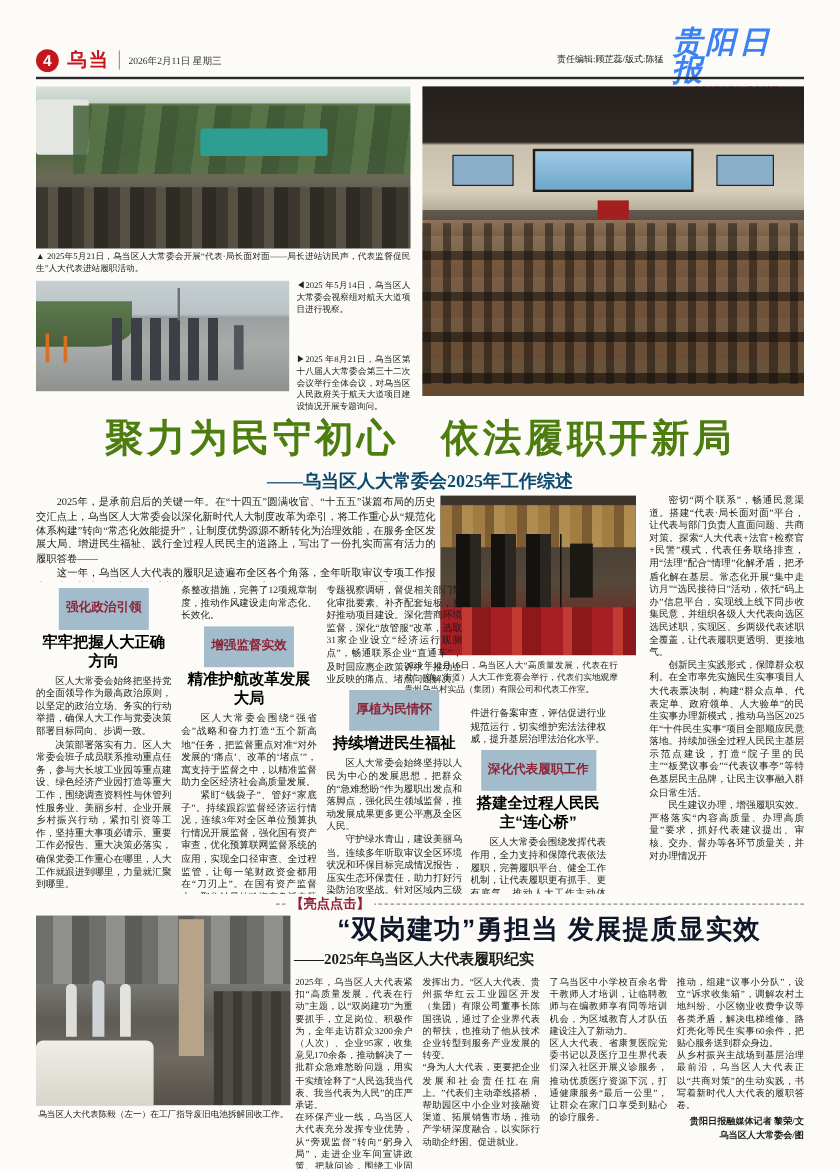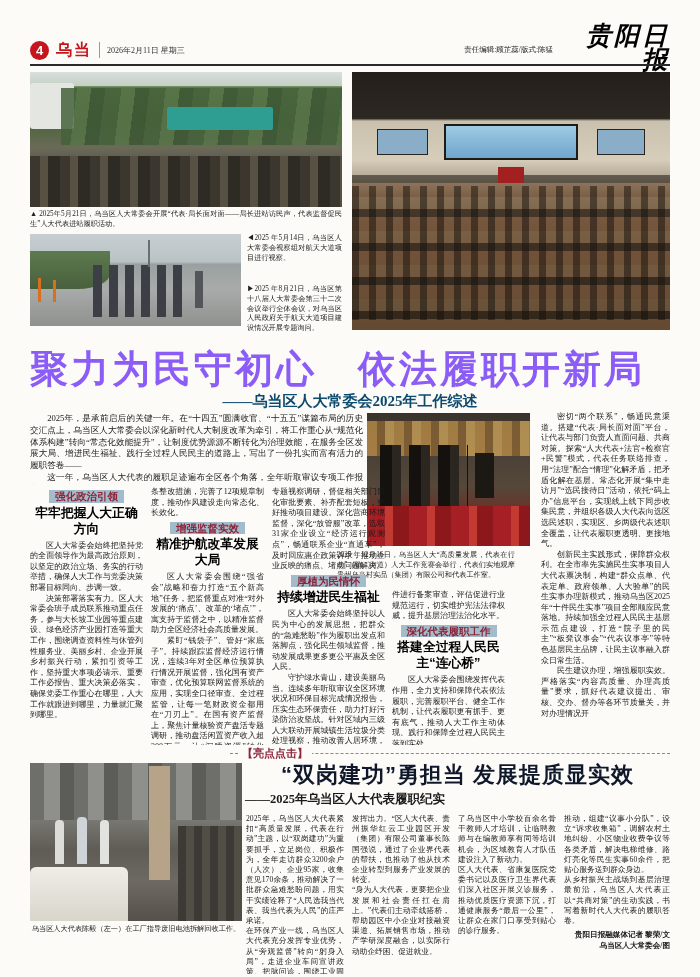--- a/index.html
+++ b/index.html
@@ -9,40 +9,40 @@
           font-family:"Liberation Serif", serif; color:#1a1a1a; }
   .abs { position:absolute; }
   
   .hdr-num { width:19px; height:19px; border-radius:50%; background:#c5161d; color:#fff;
              font-family:"Liberation Sans",sans-serif; font-weight:bold; font-size:13px;
              display:flex; align-items:center; justify-content:center; }
   .hdr-sec { color:#c5161d; font-family:"Liberation Sans",sans-serif; font-weight:bold; font-size:16px; letter-spacing:2px; }
   .hdr-date { font-size:8px; color:#333; }
   .hdr-editors { font-size:7.5px; color:#222; }
   .vline { width:1px; height:16px; background:#999; }
-  .masthead { color:#000000; font-family:"Liberation Serif",serif; font-weight:900;
-              font-style:italic; font-size:25px; letter-spacing:3px; line-height:24px;text-align:right; }
+  .masthead { color:#3b82f6; font-family:"Liberation Serif",serif; font-weight:900;
+              font-style:italic; font-size:25px; letter-spacing:3px; line-height:24px; }
   .masthead-sub { color:#c5161d; font-size:5px; letter-spacing:2.5px; text-align:center; }
   .toprule { height:2px; background:#2a2a2a; }
   
   .photo { overflow:hidden; position:absolute; }
   .photo > div { position:absolute; }
   
   .caption { font-size:7.2px; line-height:9.8px; color:#222; text-align:justify; }
   .col { position:absolute; text-align:justify; overflow:hidden; }
   .bodytxt { font-size:8px; line-height:10.6px; }
   .bodytxt p, .introtxt p { text-indent:2em; }
   p.cont { text-indent:0; }
   .introtxt { font-size:8.6px; line-height:11.8px; }
   .badge { display:block; width:fit-content; margin:3px auto 2px; background:#a3bccb; color:#8e2438;
-           font-family:Liberation Sans, sans-serif; font-weight:bold; font-size:10.5px; padding:1px 6px; }
+           font-family:Liberation Serif, serif; font-weight:bold; font-size:10.5px; padding:12px 6px; }
   .sec-sub { text-align:center; font-family:"Liberation Sans",sans-serif; font-weight:bold;
              font-size:12.8px; line-height:16px; margin-bottom:4px; color:#000; }
-  .main-headline { font-family:"Liberation Sans",sans-serif; font-weight:900; font-size:38px;
-                   letter-spacing:3px; text-align:left; color:#8b5cf6; }
+  .main-headline { font-family:"Liberation Sans",sans-serif; font-weight:900; font-size:32px;
+                   letter-spacing:3px; text-align:center; color:#4d7c0f; }
   .main-subhead { font-family:"Liberation Serif",serif; font-weight:bold; font-size:15px;
                   text-align:center; color:#0c4a6e; }
   .hl-tag { font-family:"Liberation Sans",sans-serif; font-weight:bold; font-size:11px; color:#8e2438;
             background:#fcfbf8; padding:0 4px; }
   .dashrule { border-top:1.5px dashed #8a8a8a; }
   .hl-headline { font-family:"Liberation Sans",sans-serif; font-weight:900; font-size:22px;
                  letter-spacing:1px; text-align:center; color:#0f172a; }
   .hl-subhead { font-family:"Liberation Serif",serif; font-weight:bold; font-size:12.5px; }
   .smalltxt { font-size:7.7px; line-height:10.2px; }
   .credit { font-size:7.6px; line-height:10.5px; font-weight:bold; text-align:right; }
@@ -76,21 +76,21 @@
 
   <div class="photo" style="left:30px; top:234px; width:211px; height:92px; background:linear-gradient(180deg,#c6ced1 0%,#b9c3c6 30%,#9aa0a0 33%,#a8abaa 60%,#8f918e 100%);">
     <div style="left:0; top:18%; width:38%; height:42%; background:linear-gradient(180deg,#5d7a4f,#49603c); border-radius:0 0 40% 0;"></div>
     <div style="left:4%; top:48%; width:3px; height:26%; background:#d8701f;"></div>
     <div style="left:11%; top:50%; width:3px; height:24%; background:#d8701f;"></div>
     <div style="left:30%; top:34%; width:44%; height:56%; background:repeating-linear-gradient(90deg,#3c3f46 0 9px,transparent 9px 16px);"></div>
     <div style="left:78%; top:40%; width:8px; height:40%; background:#52565a;"></div>
     <div style="left:56%; top:6%; width:2px; height:30%; background:#6b6f72;"></div>
   </div>
   <div class="abs caption" style="left:247px; top:234px; width:95px;">◀2025 年5月14日，乌当区人大常委会视察组对航天大道项目进行视察。</div>
-  <div class="abs caption" style="left:247px; top:285px; width:95px;">▶2025 年8月21日，乌当区第十八届人大常委会第三十二次会议举行全体会议，对乌当区人民政府关于航天大道项目建设情况开展专题询问。</div>
+  <div class="abs caption" style="left:247px; top:296px; width:95px;">▶2025 年8月21日，乌当区第十八届人大常委会第三十二次会议举行全体会议，对乌当区人民政府关于航天大道项目建设情况开展专题询问。</div>
 
   <div class="photo" style="left:352px; top:72px; width:318px; height:258px; background:linear-gradient(180deg,#241f1c 0%,#2e2823 18%,#c9c0ae 19%,#d6cdbb 34%,#b8ad9a 40%,#7d6a55 48%,#6a523c 60%,#5d4632 78%,#4a3826 100%);">
     <div style="left:29%; top:20%; width:42%; height:14%; background:linear-gradient(180deg,#9ecae4,#6fa6cc); border:2px solid #1e1a16;"></div>
     <div style="left:8%; top:22%; width:16%; height:10%; background:#8aaec8; border:1px solid #2a241e;"></div>
     <div style="left:77%; top:22%; width:15%; height:10%; background:#8aaec8; border:1px solid #2a241e;"></div>
     <div style="left:0; top:40%; width:100%; height:60%; background:repeating-linear-gradient(180deg,rgba(30,24,18,.55) 0 8px,rgba(122,88,58,.55) 8px 22px,rgba(150,120,86,.35) 22px 34px);"></div>
     <div style="left:0; top:44%; width:100%; height:52%; background:repeating-linear-gradient(90deg,rgba(20,16,12,.5) 0 7px,transparent 7px 17px);"></div>
     <div style="left:46%; top:37%; width:8%; height:6%; background:#a32020;"></div>
   </div>
 

